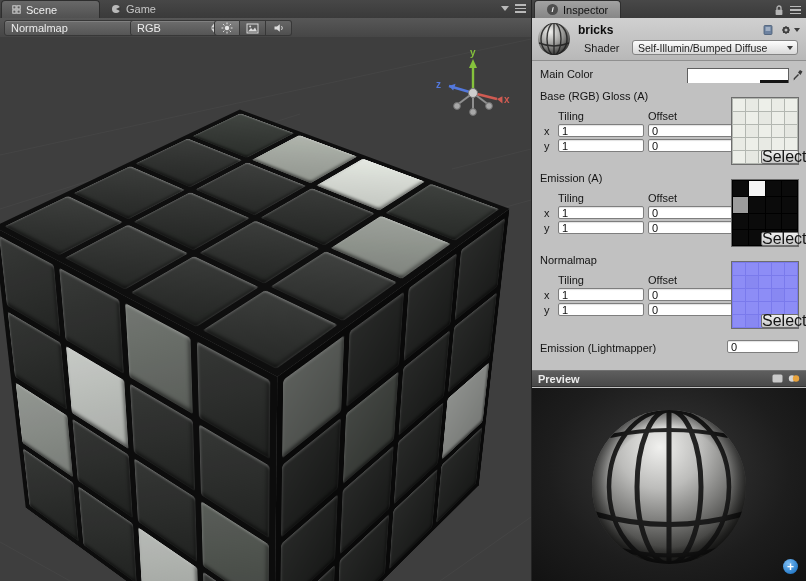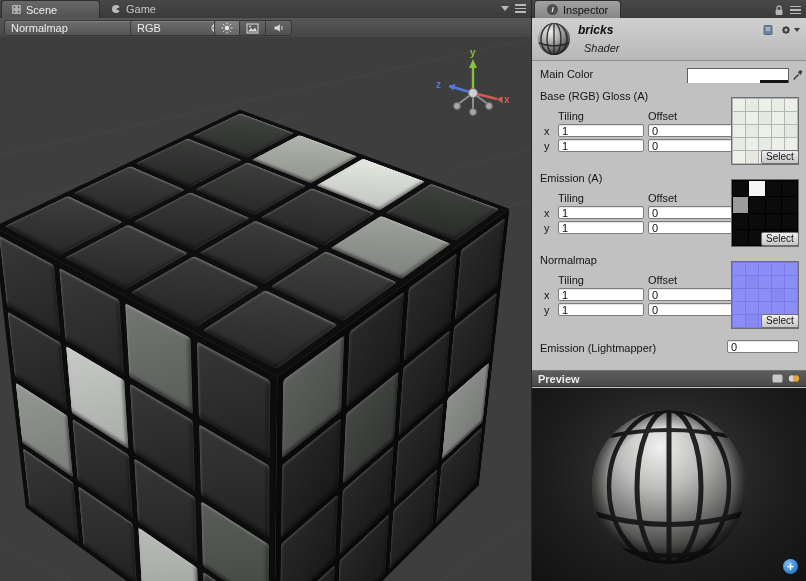--- a/index.html
+++ b/index.html
@@ -62,21 +62,21 @@
   
   .inspector{position:absolute;left:532px;top:0;width:274px;height:581px;background:#c1c1c1;color:#111;}
   .insp-strip{position:absolute;left:0;top:0;right:0;height:18px;
     background:linear-gradient(#484848,#3a3a3a);border-bottom:1px solid #2a2a2a;}
   .insp-tab{position:absolute;left:2px;top:0;height:18px;display:flex;align-items:center;gap:5px;
     padding:0 12px;background:linear-gradient(#a2a2a2,#868686);border:1px solid #2e2e2e;border-bottom:none;
     border-radius:4px 4px 0 0;color:#101010;box-sizing:border-box;}
   .info-badge{width:11px;height:11px;border-radius:50%;background:#4e4e4e;color:#eee;
     font-size:8px;font-style:italic;font-weight:bold;display:flex;align-items:center;justify-content:center;}
   .mat-header{position:absolute;left:0;top:18px;right:0;height:42px;
-    background:linear-gradient(#d0d0d0,#b8b8b8);border-bottom:1px solid #8f8f8f;font-style:italic;}
+    background:linear-gradient(#d0d0d0,#b8b8b8);border-bottom:1px solid #8f8f8f;}
   .mat-name{position:absolute;left:46px;top:5px;font-size:12px;font-weight:bold;color:#0c0c0c;}
   .shader-label{position:absolute;left:46px;top:24px;color:#1a1a1a;margin-left:6px;}
   .shader-dd{position:absolute;left:100px;top:22px;width:166px;height:15px;box-sizing:border-box;
     background:linear-gradient(#fdfdfd,#d9d9d9);border:1px solid #848484;border-radius:3px;
     color:#1d1d1d;font-size:10.5px;display:flex;align-items:center;padding:0 14px 0 5px;white-space:nowrap;overflow:hidden;}
   .tri-dk{width:0;height:0;border-left:3.5px solid transparent;border-right:3.5px solid transparent;border-top:4.5px solid #3c3c3c;
     position:absolute;right:4px;top:50%;transform:translateY(-50%);}
   .hdr-icons{position:absolute;right:6px;top:6px;display:flex;gap:6px;align-items:center;}
   .p-label{position:absolute;color:#141414;}
   .row-main-color .p-label{left:8px;top:0;}
@@ -88,21 +88,21 @@
   .tex-section{position:absolute;left:0;right:0;height:82px;}
   .tex-label{left:8px;top:0;}
   .to-grid{position:absolute;left:12px;top:18px;display:grid;grid-template-columns:10px 86px 86px;
     grid-auto-rows:15px;column-gap:4px;row-gap:0;align-items:center;}
   .to-head{color:#161616;}
   .axis-label{color:#161616;text-align:left;}
   .tfield{background:#fff;border:1px solid #7e7e7e;border-radius:2px;height:13px;font-size:11px;
     font-family:"Liberation Sans","DejaVu Sans",sans-serif;color:#101010;padding:0 3px;width:100%;box-sizing:border-box;
     box-shadow:inset 0 1px 1px rgba(0,0,0,.12);}
   .thumb{position:absolute;right:7px;top:7px;width:64px;height:64px;border:1px solid #6d6d6d;display:grid;box-sizing:content-box;}
-  .select-btn{position:absolute;right:7px;top:60px;width:38px;height:14px;font-size:10px;
+  .select-btn{position:absolute;right:7px;top:60px;width:38px;height:14px;font-size:16px;
     font-family:"Liberation Sans","DejaVu Sans",sans-serif;color:#141414;
     background:linear-gradient(#efefef,#c7c7c7);border:1px solid #6f6f6f;border-radius:2px;padding:0;line-height:12px;}
   .row-emission{position:absolute;left:0;top:340px;right:0;height:16px;}
   .row-emission .p-label{left:8px;top:2px;text-align:center;}
   .emission-field{position:absolute;right:7px;top:0;width:72px;}
   .preview-header{position:absolute;left:0;top:370px;right:0;height:17px;box-sizing:border-box;
     background:linear-gradient(#5e5e5e,#494949);border-top:1px solid #707070;border-bottom:1px solid #323232;
     color:#ececec;display:flex;align-items:center;padding:0 6px;font-weight:bold;}
   .ph-icons{margin-left:auto;display:flex;gap:5px;align-items:center;}
   .preview-body{position:absolute;left:0;top:388px;right:0;bottom:0;
@@ -327,20 +327,24 @@
       <circle cx="17" cy="17" r="16" fill="url(#msph)"></circle>
       <g clip-path="url(#msphc)" stroke="#1d1d1d" stroke-width="1.4" fill="none" opacity=".85">
         <line x1="17" y1="1" x2="17" y2="33"></line>
         <ellipse cx="17" cy="17" rx="7" ry="16"></ellipse>
         <ellipse cx="17" cy="17" rx="13" ry="16"></ellipse>
         <path d="M2,21 Q17,27 32,21"></path>
       </g>
     </svg>
     <div class="mat-name">bricks</div>
     <div class="shader-label">Shader</div>
+    <div class="shader-dd">
+      <span>Self-Illumin/Bumped Diffuse</span>
+      <span class="tri-dk"></span>
+    </div>
     <div class="hdr-icons">
       <svg width="12" height="12" viewBox="0 0 12 12">
         <rect x="2" y="1.5" width="8" height="9" rx="1" fill="#6d82a0" stroke="#465a73" stroke-width="0.8"></rect>
         <line x1="3.6" y1="4" x2="8.4" y2="4" stroke="#dfe6ef" stroke-width="0.9"></line>
         <line x1="3.6" y1="6" x2="8.4" y2="6" stroke="#dfe6ef" stroke-width="0.9"></line>
       </svg>
       <span style="display:flex;align-items:center;gap:2px;">
         <svg width="12" height="12" viewBox="0 0 12 12">
           <rect x="2.9" y="2.9" width="6.2" height="6.2" rx="1.2" fill="#3f3f3f"></rect>
           <rect x="2.9" y="2.9" width="6.2" height="6.2" rx="1.2" fill="#3f3f3f" transform="rotate(45 6 6)"></rect>

